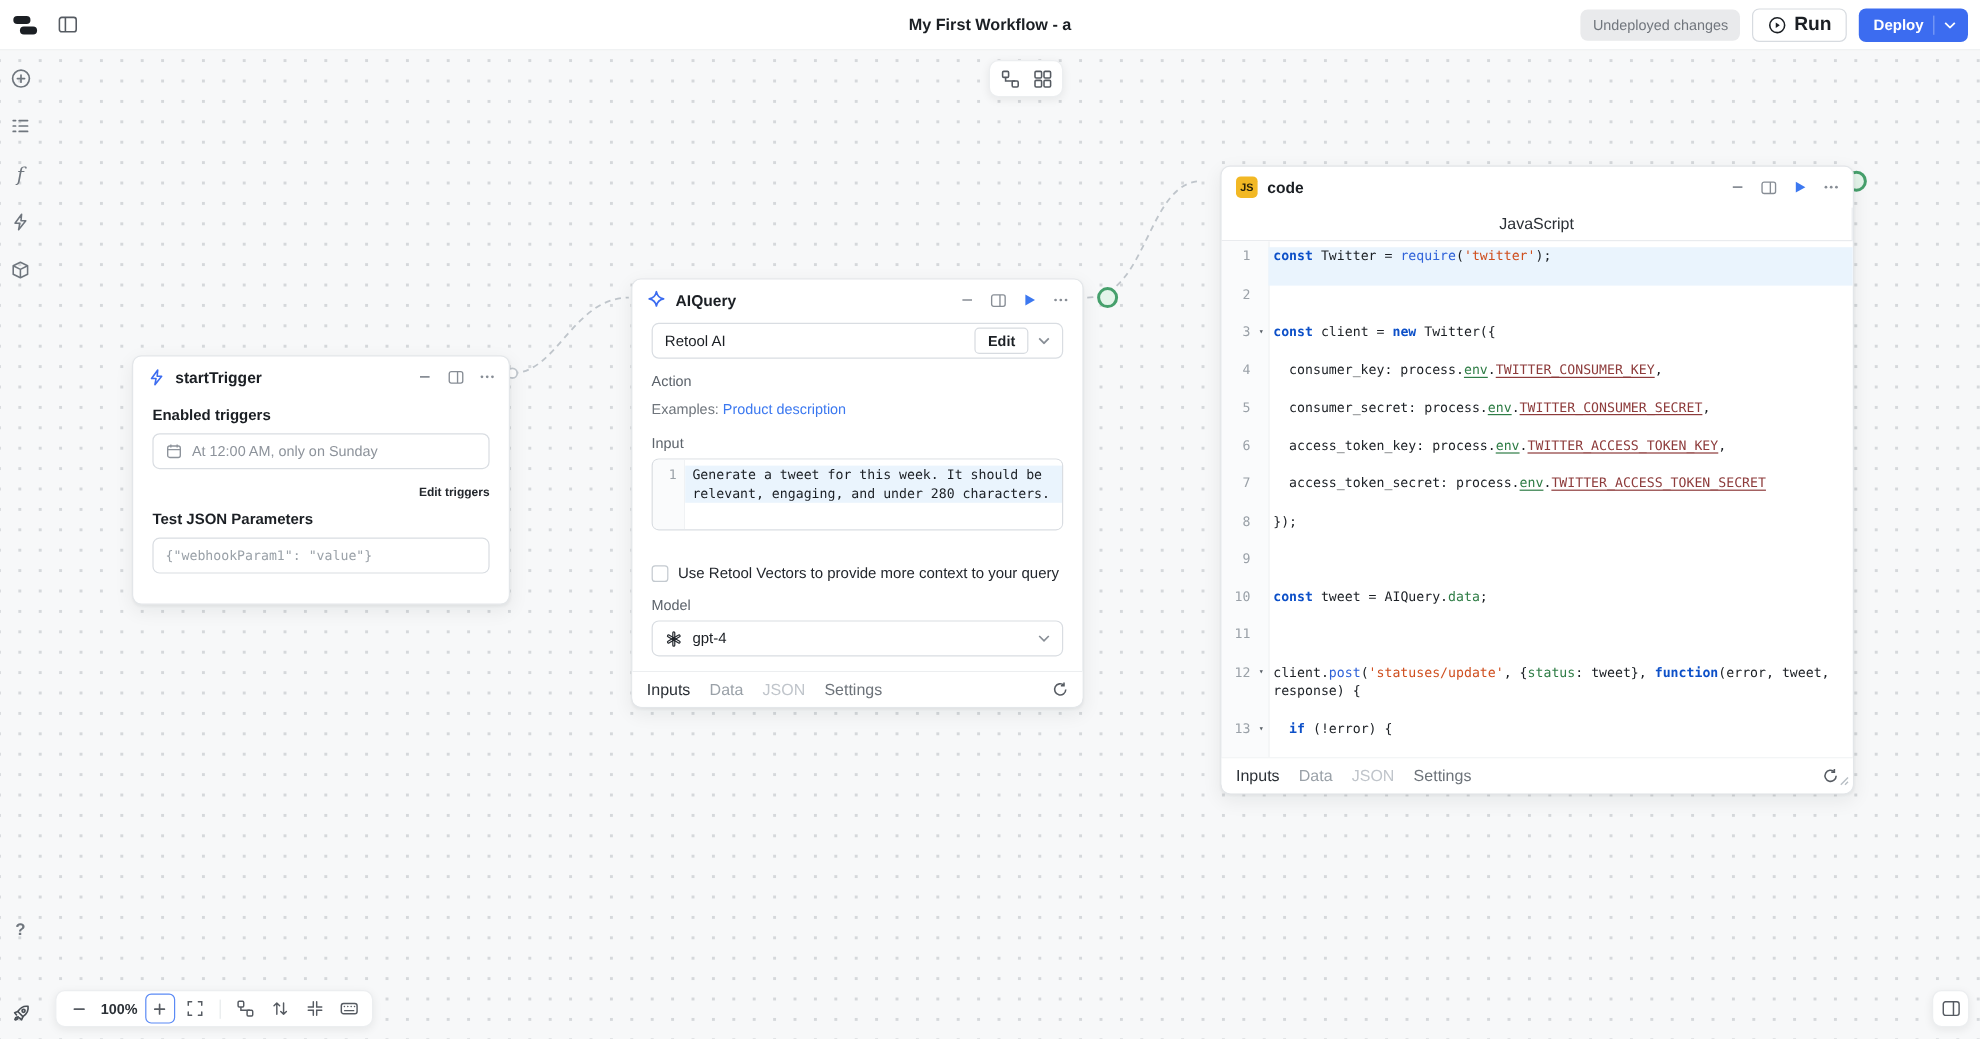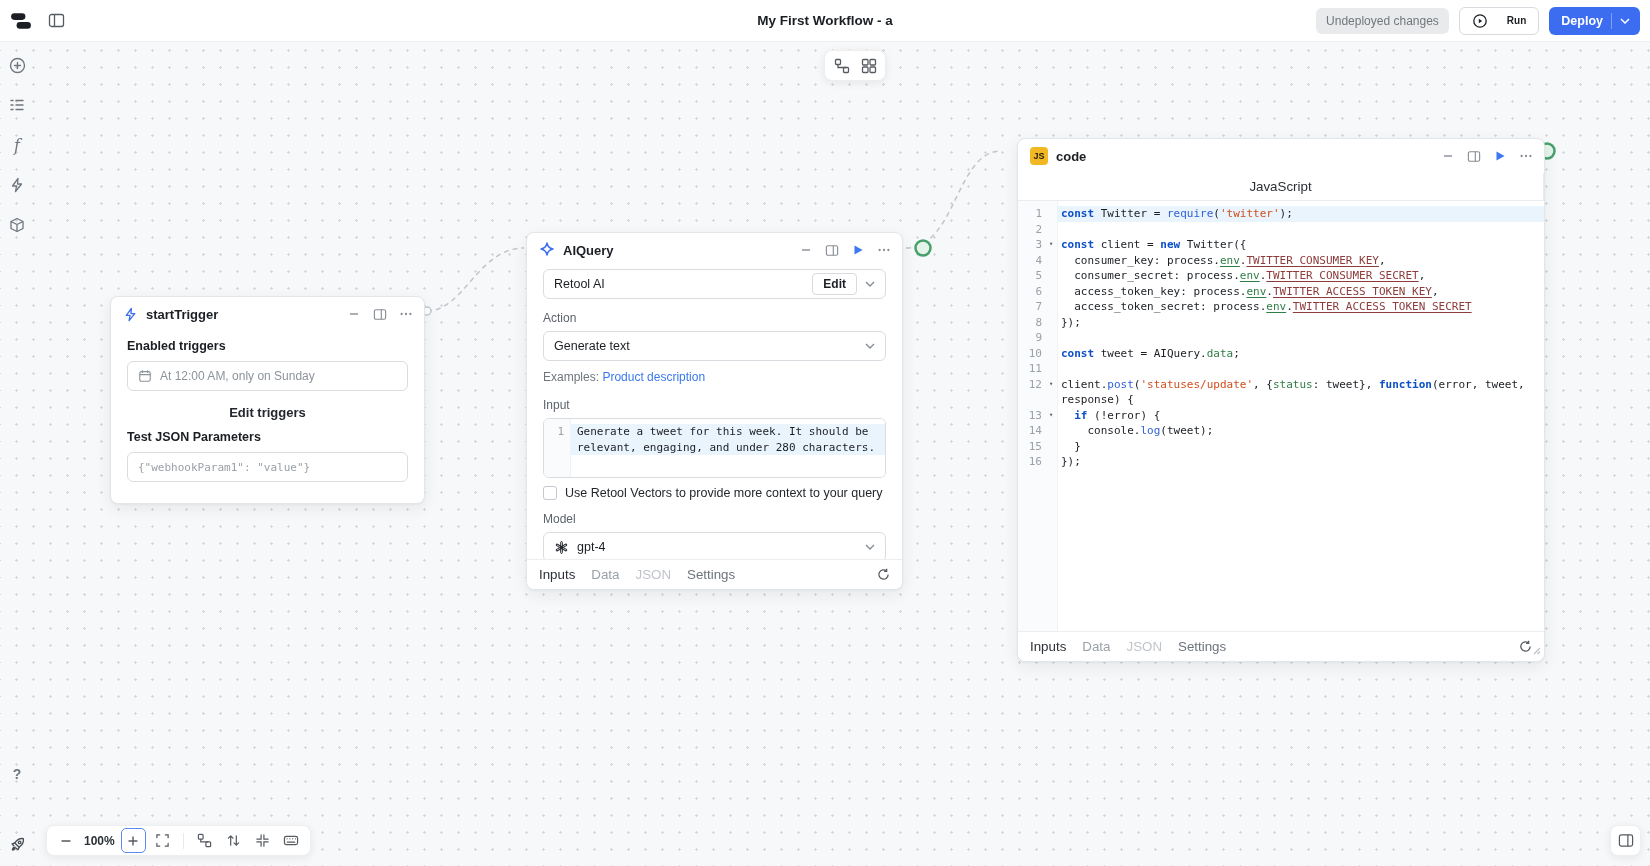--- a/index.html
+++ b/index.html
@@ -25,23 +25,23 @@
   .header-title {
     position:absolute; left:50%; transform:translateX(-50%);
     font-size:13.5px; font-weight:600; color:#1b1f24;
   }
   .header-right { margin-left:auto; display:flex; align-items:center; gap:10px; }
   .badge {
     height:26px; display:flex; align-items:center; padding:0 10px;
     background:#e9eaec; color:#71767d; font-size:12px; border-radius:6px;
   }
   .run-btn {
-    height:28px; display:flex; align-items:center; gap:19px; padding:0 12px;
+    height:28px; display:flex; align-items:center; gap:6px; padding:0 12px;
     border:1px solid #d7dbe0; border-radius:6px; background:#fff;
-    font-size:10px; font-weight:600; color:#1b1f24;
+    font-size:16px; font-weight:600; color:#1b1f24;
   }
   .deploy-btn {
     height:28px; display:flex; align-items:center; gap:8px; padding:0 10px 0 12px;
     border-radius:6px; background:#3c6cf0; color:#fff;
     font-size:12.5px; font-weight:600;
   }
   .deploy-divider { width:1px; height:16px; background:rgba(255,255,255,.35); }
   .icon-btn { display:flex; align-items:center; justify-content:center; color:#565b62; }
 
   
@@ -77,21 +77,21 @@
     display:flex; align-items:center; padding:0 10px; gap:8px; font-size:12.5px; color:#1b1f24;
   }
   .label-strong { font-size:12.5px; font-weight:700; color:#1b1f24; }
   .label-gray { font-size:12px; font-weight:500; color:#5c636b; }
   .chev { color:#878d95; display:flex; align-items:center; }
 
   
   .node-start { left:110px; top:296px; width:315px; height:208px; }
   .node-start .body { padding:4px 16px 12px 16px; }
   .sched-text { color:#8d939b; font-size:12px; }
-  .edit-triggers { display:block; width:100%; text-align:center; margin:14px 0 10px 0; font-size:13px; font-weight:600; color:#23272d; }
+  .edit-triggers { display:block; width:100%; text-align:right; margin:14px 0 10px 0; font-size:10px; font-weight:600; color:#23272d; }
   .json-input {
     width:100%; height:30px; border:1px solid #d9dde2; border-radius:6px; padding:0 10px;
     font-family:"DejaVu Sans Mono", monospace; font-size:11px; color:#1b1f24; outline:none;
   }
   .json-input::placeholder { color:#9aa1a8; }
 
   
   .node-ai { left:526px; top:232px; width:377px; height:358px; }
   .node-ai .body { padding:2px 16px 0 16px; }
   .resource-row .name { flex:1; }
@@ -104,21 +104,21 @@
   .examples a { color:#3b78f0; text-decoration:none; }
   .mt12 { margin-top:12px; } .mt14 { margin-top:14px; } .mb6 { margin-bottom:6px; }
 
   .ci { border:1px solid #d9dde2; border-radius:6px; overflow:hidden; display:flex; min-height:60px;
         font-family:"DejaVu Sans Mono", monospace; font-size:11px; line-height:15.5px; }
   .ci-gutter { width:27px; flex:none; background:#fafbfc; border-right:1px solid #f0f2f4;
                color:#9aa1a8; text-align:right; padding:5px 6px 0 0; }
   .ci-body { flex:1; padding-top:5px; background:#fff; }
   .ci-line { background:#eaf4fd; padding:0 6px; white-space:pre-wrap; overflow-wrap:break-word; color:#1b1f24; }
 
-  .check-row { display:flex; align-items:flex-start; gap:8px; margin-top:8px; }
+  .check-row { display:flex; align-items:flex-start; gap:8px; margin-top:29px; }
   .checkbox { width:14px; height:14px; flex:none; border:1.5px solid #c3c9cf; border-radius:3px; background:#fff; }
   .check-label { font-size:12.5px; color:#23272d; }
 
   .node-footer {
     position:absolute; left:0; right:0; bottom:0; height:30px; background:#fff;
     border-top:1px solid #eceef0; border-radius:0 0 8px 8px;
     display:flex; align-items:center; gap:16px; padding:0 12px; font-size:12px; font-weight:600;
   }
   .ft-0 { color:#2b3036; } .ft-1 { color:#9aa1a8; } .ft-2 { color:#c0c5cb; } .ft-3 { color:#6d737a;text-align:center; }
   .footer-right { margin-left:auto; display:flex; align-items:center; gap:6px; color:#9aa1a8; }
@@ -134,21 +134,21 @@
   .code-tab.active { color:#2b3036; border-right:1px solid #e9ebee; font-weight:500; }
   .code-tab.inactive { color:#9aa1a8; background:#fdfdfe; }
 
   .cm { flex:1; position:relative; overflow:hidden; padding-top:5px;
         font-family:"DejaVu Sans Mono", monospace; font-size:11px; line-height:15.5px; }
   .cm::before { content:""; position:absolute; left:0; top:0; bottom:0; width:39px;
                 background:#fafbfc; border-right:1px solid #f0f2f4; }
   .cm-row { display:flex; align-items:flex-start; position:relative; z-index:1; }
   .cm-num { width:27px; flex:none; text-align:right; color:#9aa1a8; padding-right:3px; }
   .cm-fold { width:12px; flex:none; text-align:center; color:#596066; font-size:7px; line-height:15.5px; }
-  .cm-code { flex:1; white-space:pre-wrap; overflow-wrap:break-word; padding:0 8px 0 4px; color:#1b1f24; }
+  .cm-code { flex:1; white-space:pre-wrap; overflow-wrap:break-word; padding:0 8px 16px 4px; color:#1b1f24; }
   .cm-row.active .cm-code { background:#eaf4fd; }
   .tk-k { color:#0d50c8; font-weight:700; }
   .tk-s { color:#cf4f1f; }
   .tk-f { color:#2f62d9; }
   .tk-p { color:#2f7d46; }
   .tk-pu { color:#2f7d46; text-decoration:underline; text-underline-offset:2px; }
   .tk-e { color:#8d3b3b; text-decoration:underline; text-underline-offset:2px; }
   .tk-v { color:#1b1f24; }
   .code-footer { position:static; flex:none; border-radius:0 0 8px 8px; }
   .resize-grip { position:absolute; right:3px; bottom:3px; }
@@ -393,28 +393,20 @@
     <div class="field resource-row">
       <span class="name">Retool AI</span>
       <button class="edit-btn">Edit</button>
       <span class="chev">
           <svg width="10" height="6" viewBox="0 0 10 6">
             <path d="M1 1 L5 5 L9 1" fill="none" stroke="currentColor" stroke-width="1.4"></path>
           </svg>
         </span>
     </div>
     <div class="label-gray mt12 mb6">Action</div>
-    <div class="field select">
-      <span>Generate text</span>
-      <span class="chev">
-          <svg width="10" height="6" viewBox="0 0 10 6">
-            <path d="M1 1 L5 5 L9 1" fill="none" stroke="currentColor" stroke-width="1.4"></path>
-          </svg>
-        </span>
-    </div>
     <div class="examples">
       <span>Examples:</span>
       <a href="#">Product description</a>
     </div>
     <div class="label-gray mt14 mb6">Input</div>
     <div class="ci">
       <div class="ci-gutter">1</div>
       <div class="ci-body">
         <div class="ci-line">Generate a tweet for this week. It should be relevant, engaging, and under 280 characters.</div>
       </div>

